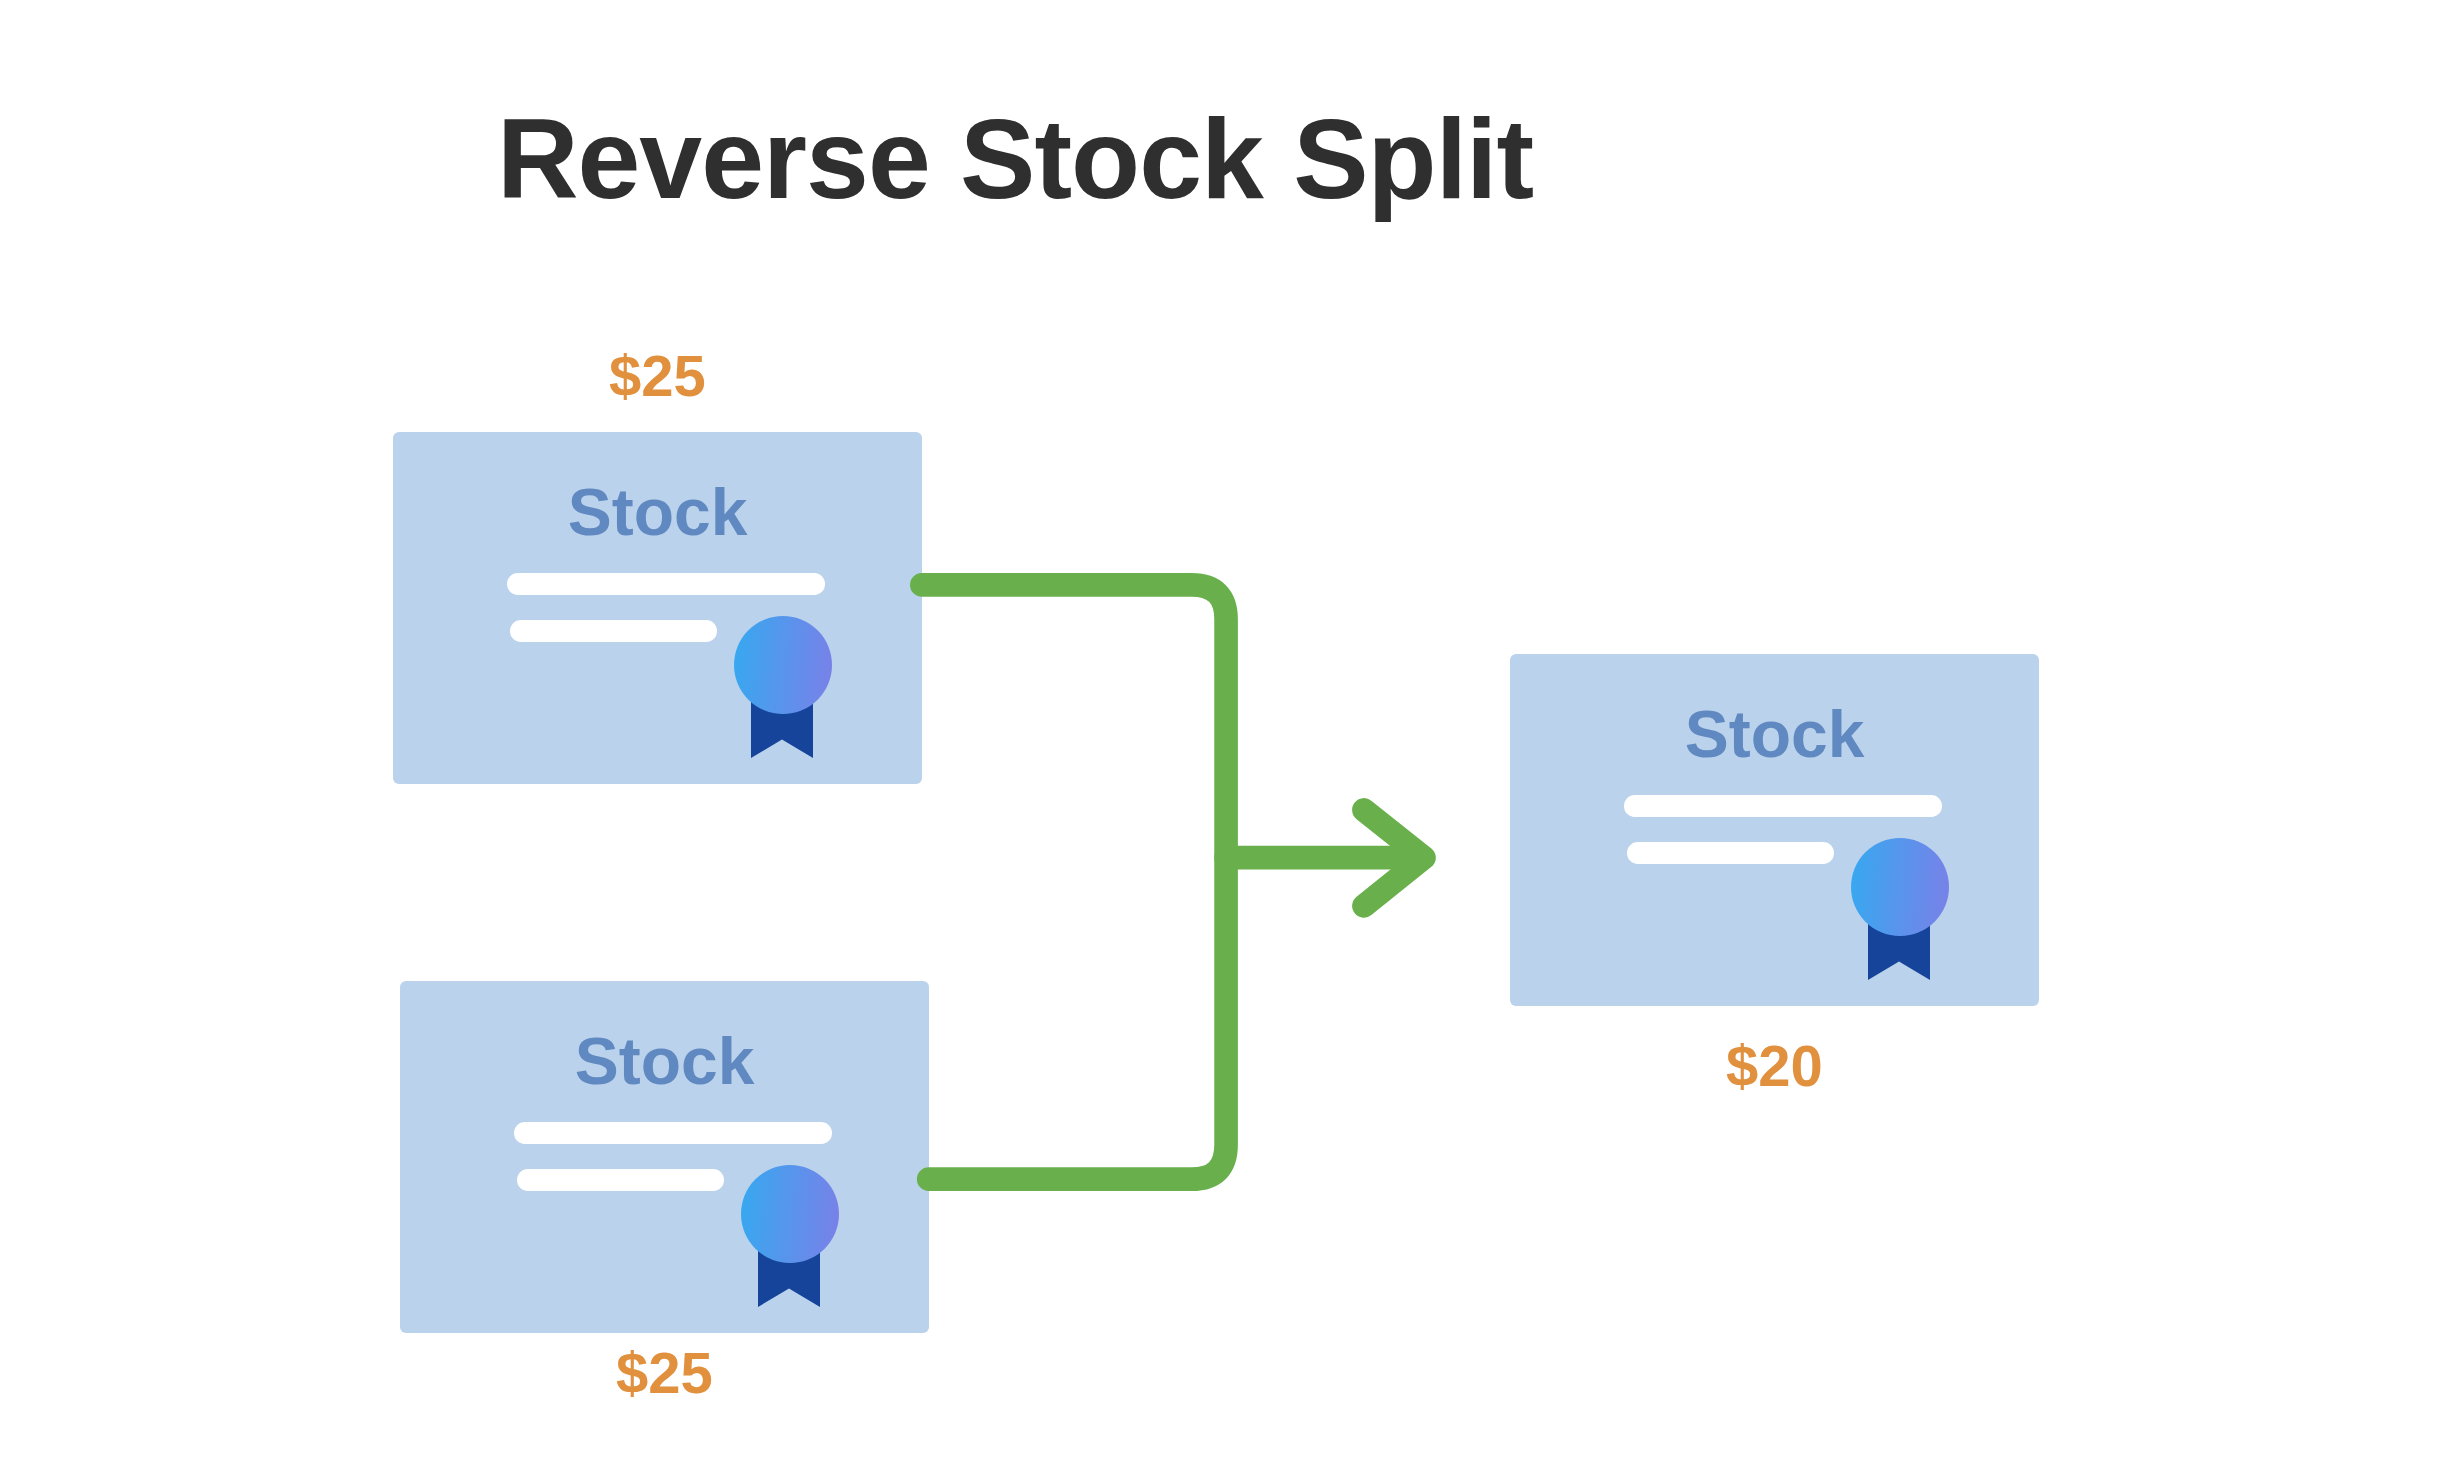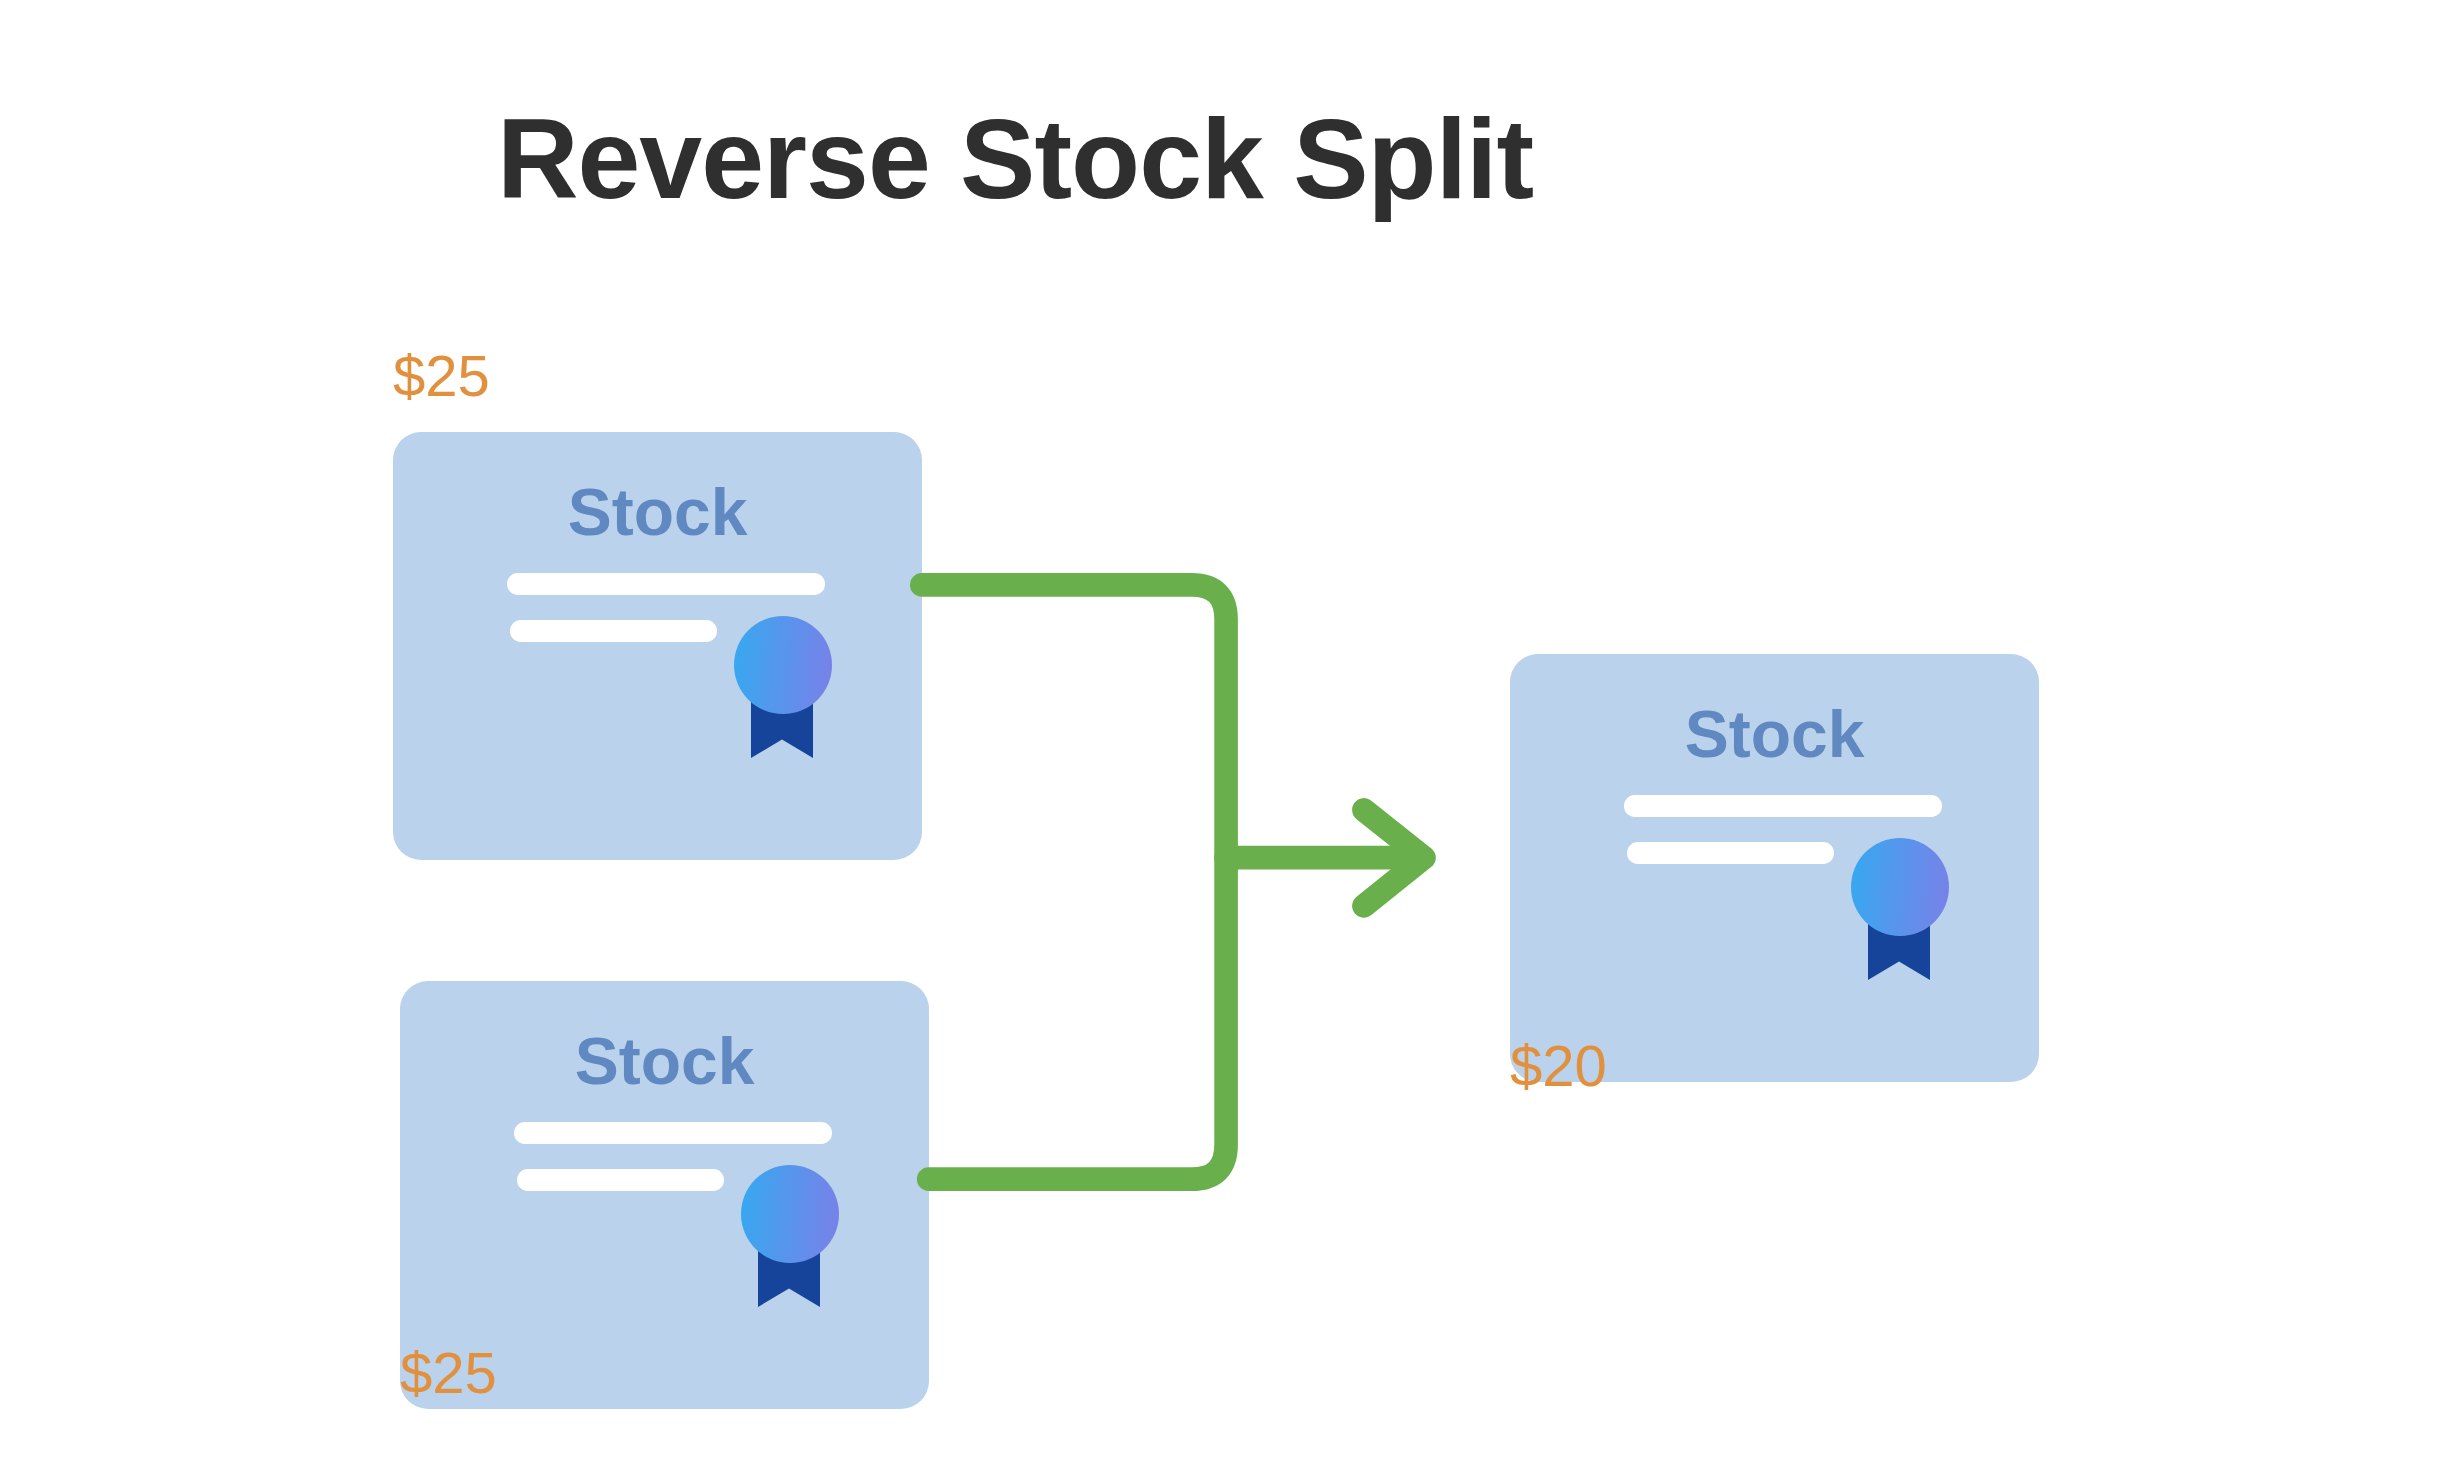--- a/index.html
+++ b/index.html
@@ -12,23 +12,23 @@
   }
   .page-title{
     position:absolute;left:0;top:103px;width:2030px;
     text-align:center;
     font-size:113px;font-weight:bold;line-height:1;
     letter-spacing:-1px;
     color:var(--title-text,#2f2f2f);
   }
   .card{
     position:absolute;
-    width:529px;height:428px;
+    width:529px;height:352px;
     background:var(--card-bg,#bad2eb);
-    border-radius:28px;
+    border-radius:6px;
   }
   #card-1{left:393px;top:432px;}
   #card-2{left:400px;top:981px;}
   #card-3{left:1510px;top:654px;}
   .stock-label{
     position:absolute;left:0;top:47px;width:100%;
     text-align:center;
     font-size:66px;font-weight:bold;line-height:1;
     color:var(--stock-text,#6189c1);
   }
@@ -45,21 +45,22 @@
     background:var(--ribbon-navy,#15449a);
     clip-path:polygon(0 0,100% 0,100% 100%,50% 80%,0 100%);
   }
   .medal-circle{
     position:absolute;left:0;top:0;width:98px;height:98px;
     border-radius:50%;
     background:linear-gradient(95deg,var(--medal-start,#36a9f0),var(--medal-end,#7a80e8));
   }
   .price{
     position:absolute;width:529px;
-    font-size:58px;font-weight:normal;line-height:1;
+    text-align:center;
+    font-size:58px;font-weight:bold;line-height:1;
     color:var(--price-text,#e1903e);
   }
   #price-1{left:393px;top:347px;}
   #price-2{left:400px;top:1344px;}
   #price-3{left:1510px;top:1037px;}
   #connector{position:absolute;left:0;top:0;width:2462px;height:1477px;}
   #connector path{
     fill:none;
     stroke:var(--connector-green,#69b04c);
     stroke-width:48px;

